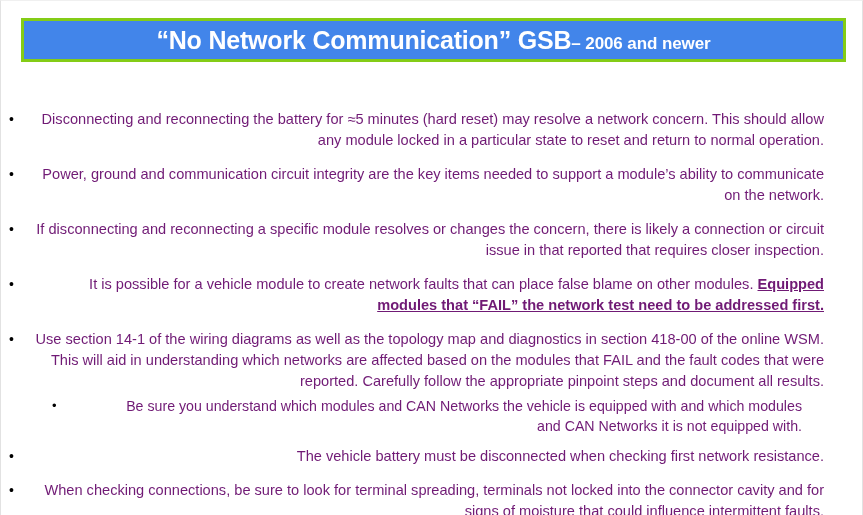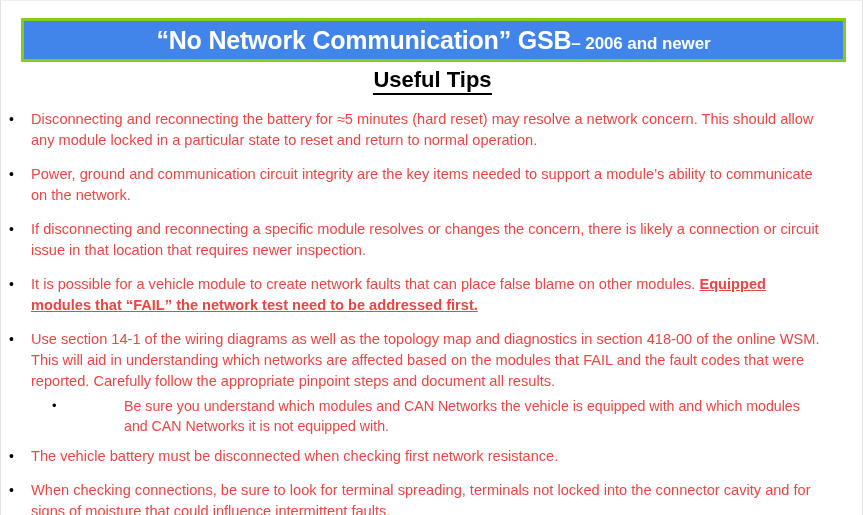--- a/index.html
+++ b/index.html
@@ -95,21 +95,22 @@
     user-select: none;
   }
   .bullet-row.level-2 .bullet-mark {
     width: 24px;
     font-size: 13px;
   }
   .bullet-text {
     flex: 1 1 auto;
     font-size: 14.6px;
     line-height: 21px;
-    color: #ef4444;
+    color: #701a75;
+    text-align: right;
   }
   .bullet-row.level-2 .bullet-text {
     font-size: 14.2px;
     line-height: 20px;
     margin-left: 48px;
   }
   .emph {
     font-weight: bold;
     text-decoration: underline;
   }
@@ -118,39 +119,36 @@
 <body>
 
 <div class="slide">
 
   <div class="title-banner">
     <div class="title-text">
       <span>“No Network Communication” GSB</span><span class="title-sub">– 2006 and newer</span>
     </div>
   </div>
 
-  <div class="section-heading">
-    <span>Useful Tips</span>
-  </div>
 
   <div class="body-list">
 
     <div class="bullet-row level-1">
       <span class="bullet-mark">•</span>
       <span class="bullet-text">Disconnecting and reconnecting the battery for ≈5 minutes (hard reset) may resolve a network concern. This should allow any module locked in a particular state to reset and return to normal operation.</span>
     </div>
 
     <div class="bullet-row level-1">
       <span class="bullet-mark">•</span>
       <span class="bullet-text">Power, ground and communication circuit integrity are the key items needed to support a module’s ability to communicate on the network.</span>
     </div>
 
     <div class="bullet-row level-1">
       <span class="bullet-mark">•</span>
-      <span class="bullet-text">If disconnecting and reconnecting a specific module resolves or changes the concern, there is likely a connection or circuit issue in that location that requires newer inspection.</span>
+      <span class="bullet-text">If disconnecting and reconnecting a specific module resolves or changes the concern, there is likely a connection or circuit issue in that reported that requires closer inspection.</span>
     </div>
 
     <div class="bullet-row level-1">
       <span class="bullet-mark">•</span>
       <span class="bullet-text"><span>It is possible for a vehicle module to create network faults that can place false blame on other modules. </span><span class="emph">Equipped modules that “FAIL” the network test need to be addressed first.</span></span>
     </div>
 
     <div class="bullet-row level-1">
       <span class="bullet-mark">•</span>
       <span class="bullet-text">Use section 14-1 of the wiring diagrams as well as the topology map and diagnostics in section 418-00 of the online WSM. This will aid in understanding  which networks are affected based on the modules that FAIL and the fault codes that were reported. Carefully follow the appropriate pinpoint steps and document all results.</span>

